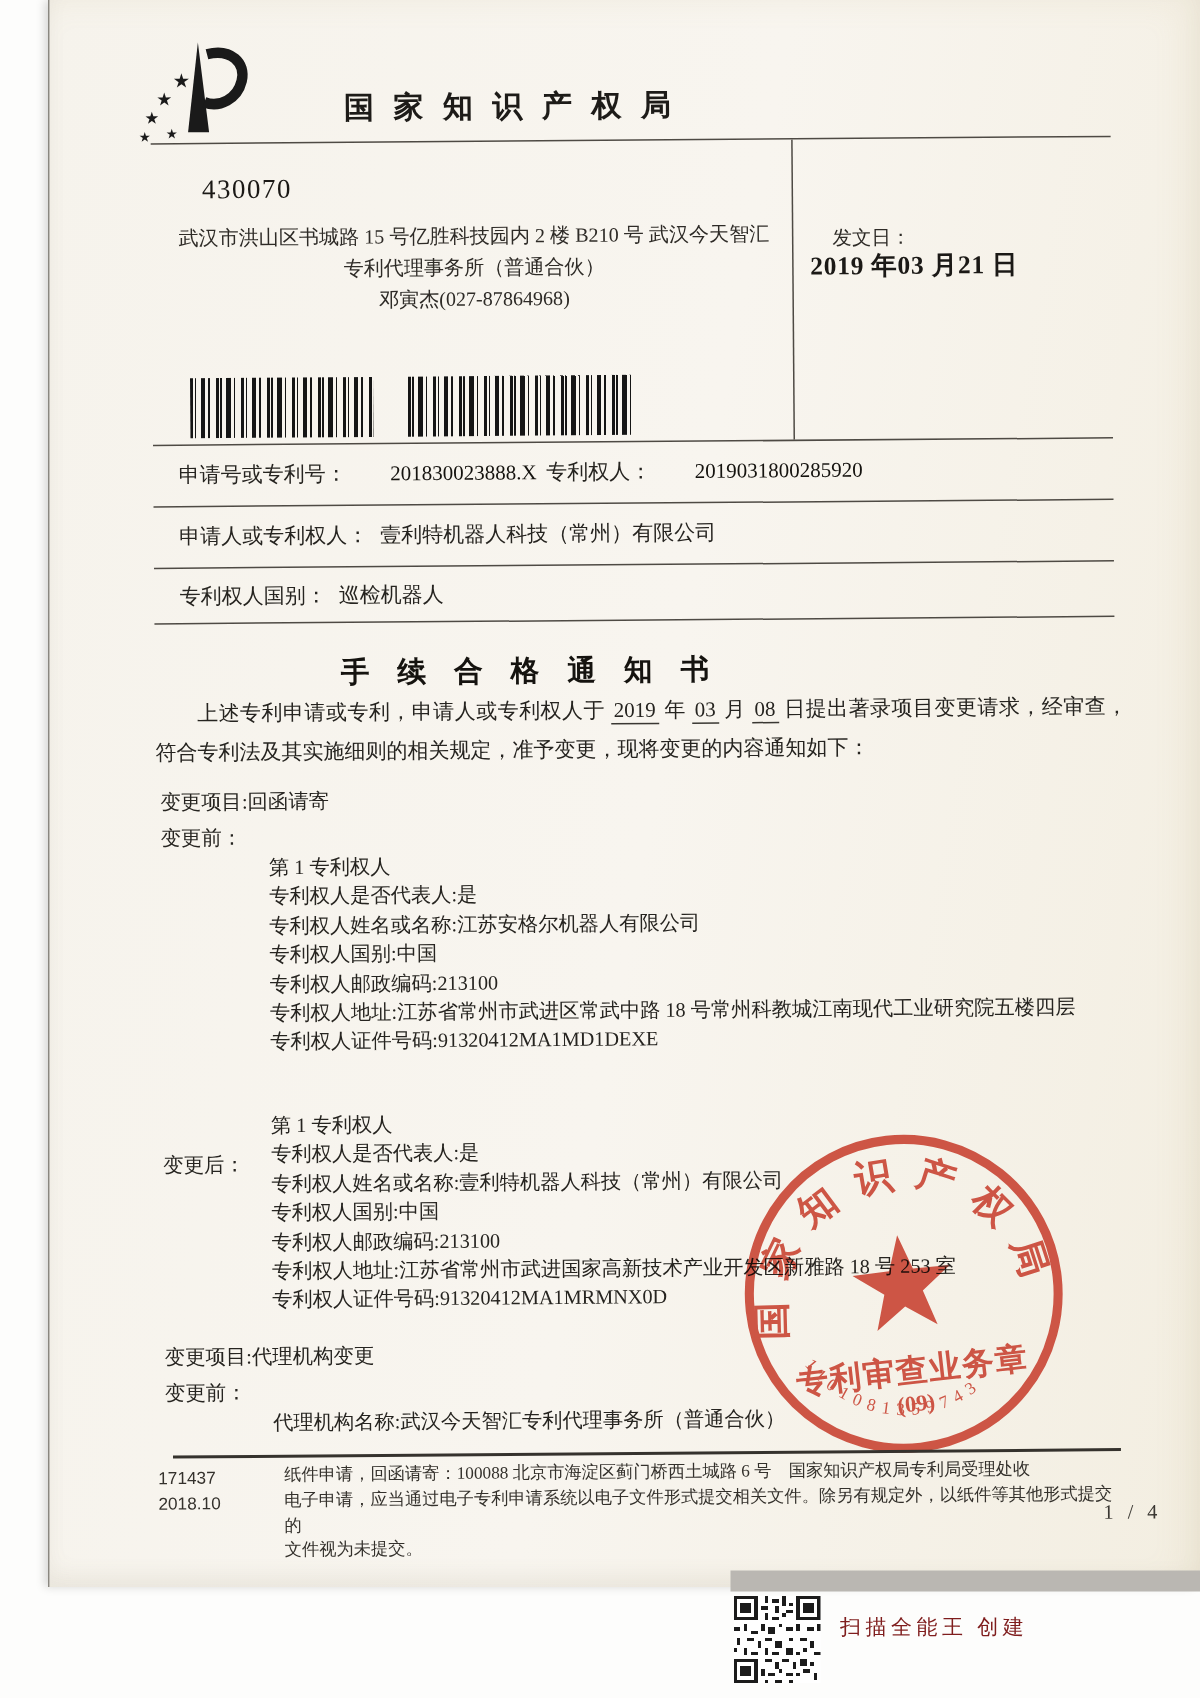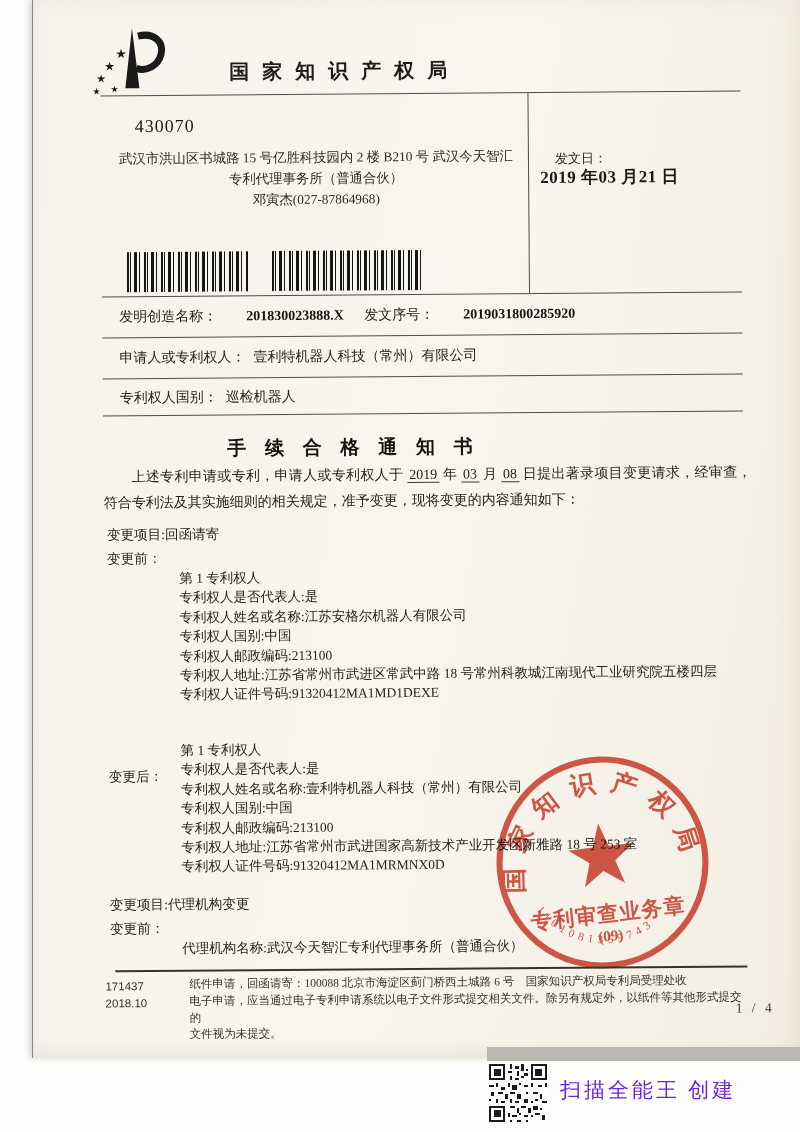--- a/index.html
+++ b/index.html
@@ -33,21 +33,21 @@
   
   .barcode { position:absolute; top:250px; height:40px;
     background-image:repeating-linear-gradient(90deg,
       #151515 0px,#151515 2px, transparent 2px,transparent 3px,
       #151515 3px,#151515 4px, transparent 4px,transparent 7px,
       #151515 7px,#151515 10px, transparent 10px,transparent 12px,
       #151515 12px,#151515 13px, transparent 13px,transparent 17px); }
   
   .inforow { position:absolute; left:87px; font-size:14px; color:#262420; white-space:nowrap; }
   .inforow .val { margin-left:8px; }
-  .inforow .bold { font-weight:700; color:#15130f;margin-left:29px; }
+  .inforow .bold { font-weight:400; color:#15130f;margin-left:29px; }
   .pair2 { position:absolute; left:245px; top:0; }
   
   .notice-title { position:absolute; left:194px; top:434px; width:250px; text-align:center;
     font-size:19px; font-weight:700; letter-spacing:7px; color:#15130f; white-space:nowrap; }
   .body-para { position:absolute; left:70px; top:462px; width:648px;
     font-size:14px; line-height:25.5px; text-align:justify; text-indent:2em; color:#262420; }
   .u { border-bottom:1px solid #3a3833; padding:0 2px;margin-top:34px; }
   .sec { position:absolute; left:73px; font-size:13.6px; line-height:24px; color:#262420; }
   .clines { position:absolute; left:145px; font-size:13.5px; line-height:19.4px; color:#262420; white-space:nowrap; }
   
@@ -57,21 +57,21 @@
   .foot-left { position:absolute; left:68px; top:976px; font-size:11.5px; line-height:17px; color:#34312c;
     font-family:"Liberation Sans","DejaVu Sans",sans-serif; }
   .foot-text { position:absolute; left:152px; top:974px; width:560px; font-size:11.5px; line-height:16.8px; color:#34312c; }
   .page-ind { position:absolute; left:698px; top:1003px; font-size:13.5px; letter-spacing:3px; color:#3a3732; }
   
   .logo { position:absolute; left:58px; top:22px; width:84px; height:76px; }
   
   .artifact { position:absolute; left:55px; top:3px; width:62px; height:3px; background:#55534e; transform:rotate(6deg); border-radius:2px; }
   .gray-band { position:absolute; left:487px; top:1047px; width:313px; height:14px; background:#bab7b2; }
   .qr { position:absolute; left:489px; top:1064px; width:58px; height:58px; }
-  .scan-text { position:absolute; left:560px; top:1076px; font-size:21px; letter-spacing:3px; color:#6d28d9;text-align:center; }
+  .scan-text { position:absolute; left:560px; top:1076px; font-size:14px; letter-spacing:3px; color:#7f1d1d;text-align:center; }
 </style>
 </head>
 <body>
 
 <div class="artifact"></div>
 
 <div class="paper">
   <div class="doc">
 
     <svg class="logo" viewBox="0 0 84 76">
@@ -96,23 +96,23 @@
 
     <div class="datebox-line"></div>
     <div class="date-label">发文日：</div>
     <div class="date-value">2019 年03 月21 日</div>
 
     <div class="barcode" style="left:95px; width:122px;"></div>
     <div class="barcode" style="left:240px; width:152px;"></div>
 
     <div class="rule" style="top:294px;"></div>
     <div class="inforow" style="top:306px;">
-      <span>发明创造名称：</span><span class="val bold">201830023888.X</span>
+      <span>申请号或专利号：</span><span class="val bold">201830023888.X</span>
       <span class="pair2" style="left:245px;">
-        <span>发文序号：</span><span class="val bold">2019031800285920</span>
+        <span>专利权人：</span><span class="val bold">2019031800285920</span>
       </span>
     </div>
     <div class="rule" style="top:335px;"></div>
     <div class="inforow" style="top:347px;">
       <span>申请人或专利权人：</span><span class="val">壹利特机器人科技（常州）有限公司</span>
     </div>
     <div class="rule" style="top:376px;"></div>
     <div class="inforow" style="top:387px;">
       <span>专利权人国别：</span><span class="val">巡检机器人</span>
     </div>

